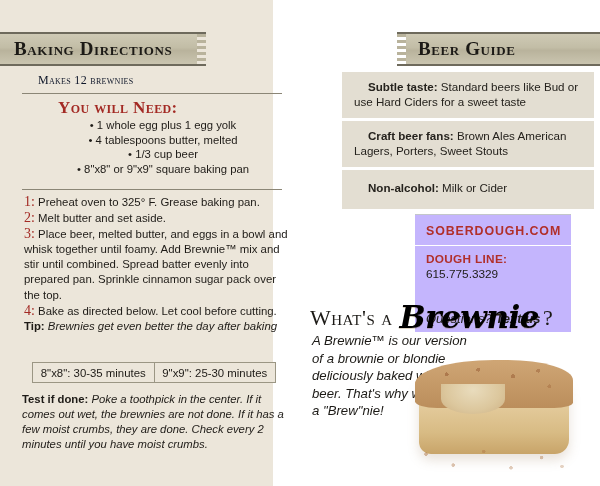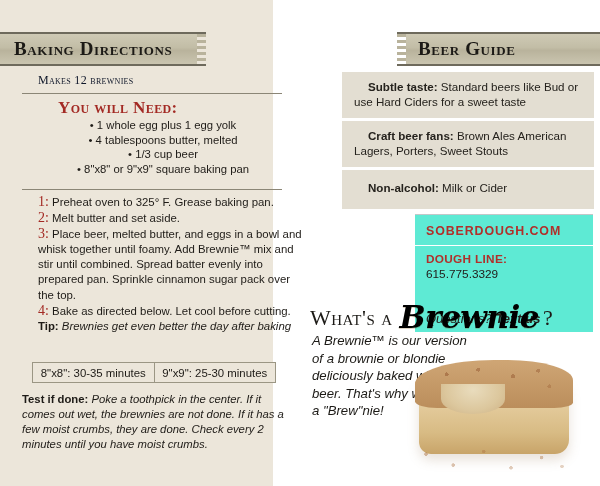--- a/index.html
+++ b/index.html
@@ -117,21 +117,21 @@
     line-height: 14.6px;
     color: #1e1b17;
     white-space: nowrap;
   }
   .ing-list li::before {
     content: "• ";
   }
 
   .steps {
     position: absolute;
-    left: 38px;
+    left: 24px;
     top: 194px;
     width: 266px;
   }
   .step-line {
     font-size: 11.4px;
     line-height: 15.1px;
     color: #1e1b17;
   }
   .stepnum {
     font-family: "Liberation Serif", serif;
@@ -217,22 +217,22 @@
     line-height: 15.4px;
     color: #25221d;
   }
   .beer-item .label { font-weight: bold; margin-left: 14px; }
   .beer-item.tall { padding-bottom: 14px; padding-top: 10px; }
 
   .contact {
     position: absolute;
     left: 113px;
     top: 214px;
-    width: 178px;
-    background: #5eead4;
+    width: 156px;
+    background: #c4b5fd;
     border-top: 1px solid #c3c7c9;
   }
   .contact-row {
     padding: 6px 11px 6px 11px;
   }
   .contact-row + .contact-row {
     border-top: 1px solid #ffffff;
   }
   .site {
     color: #b12f2a;

